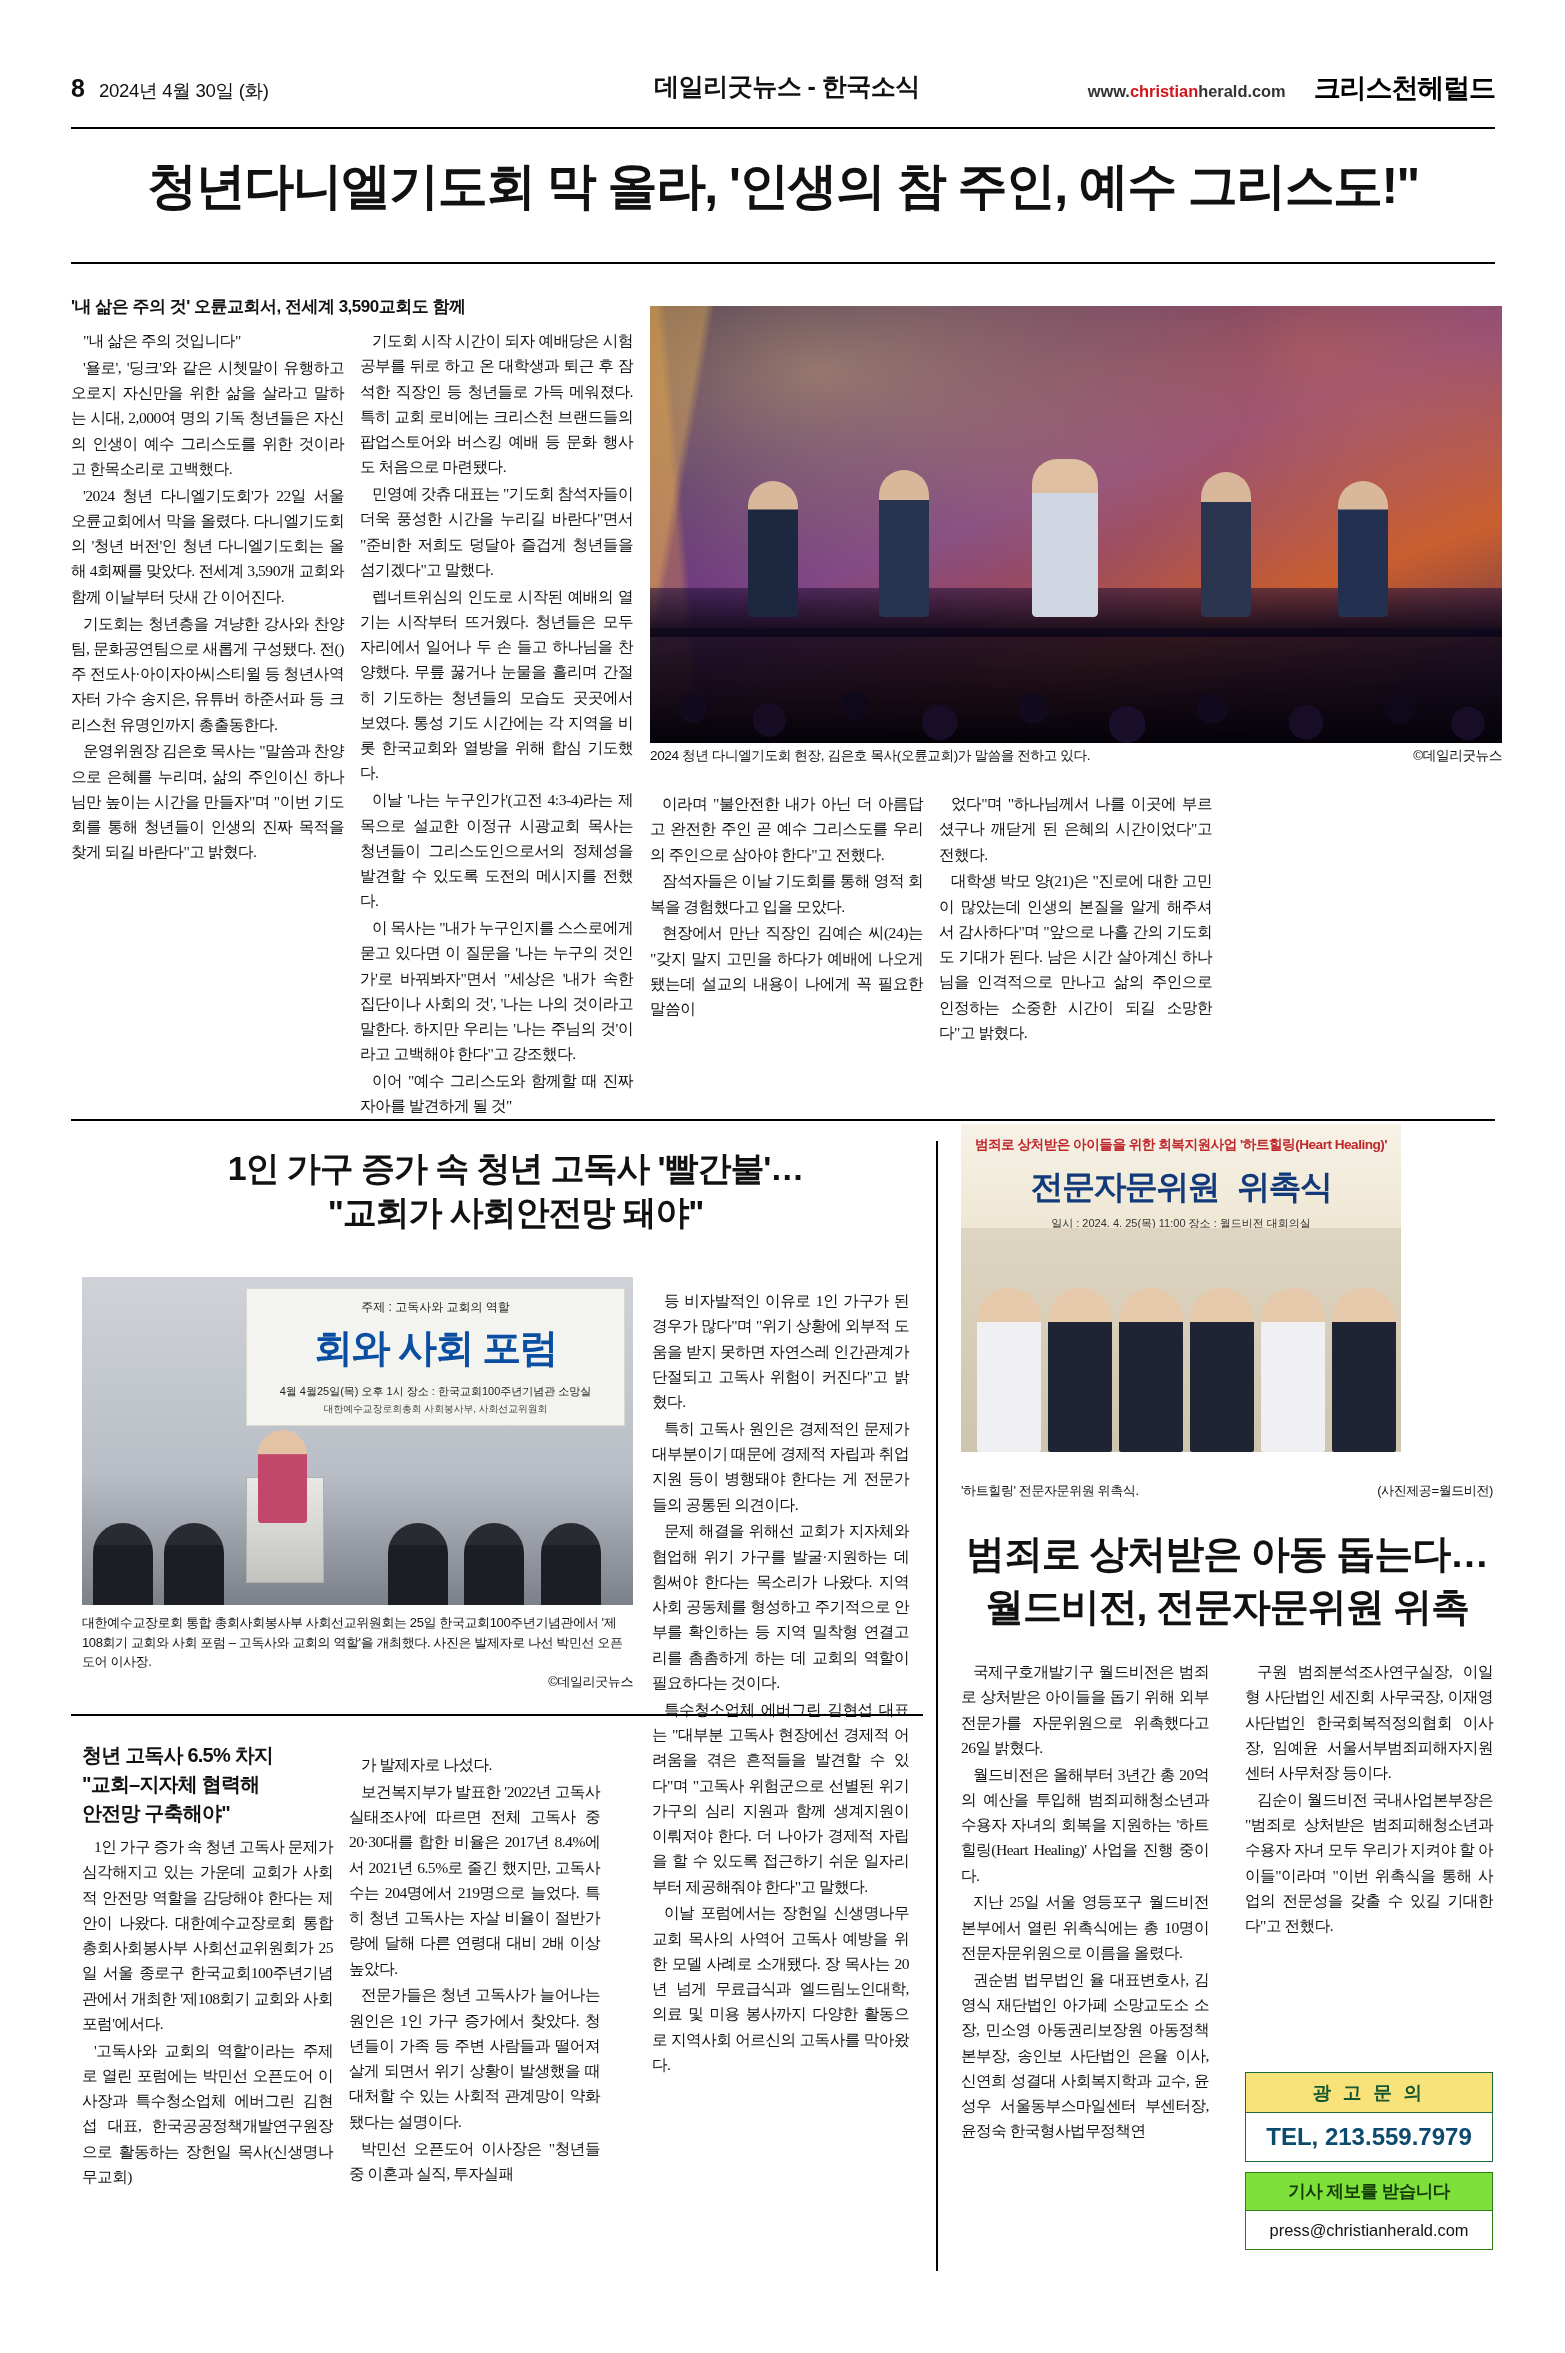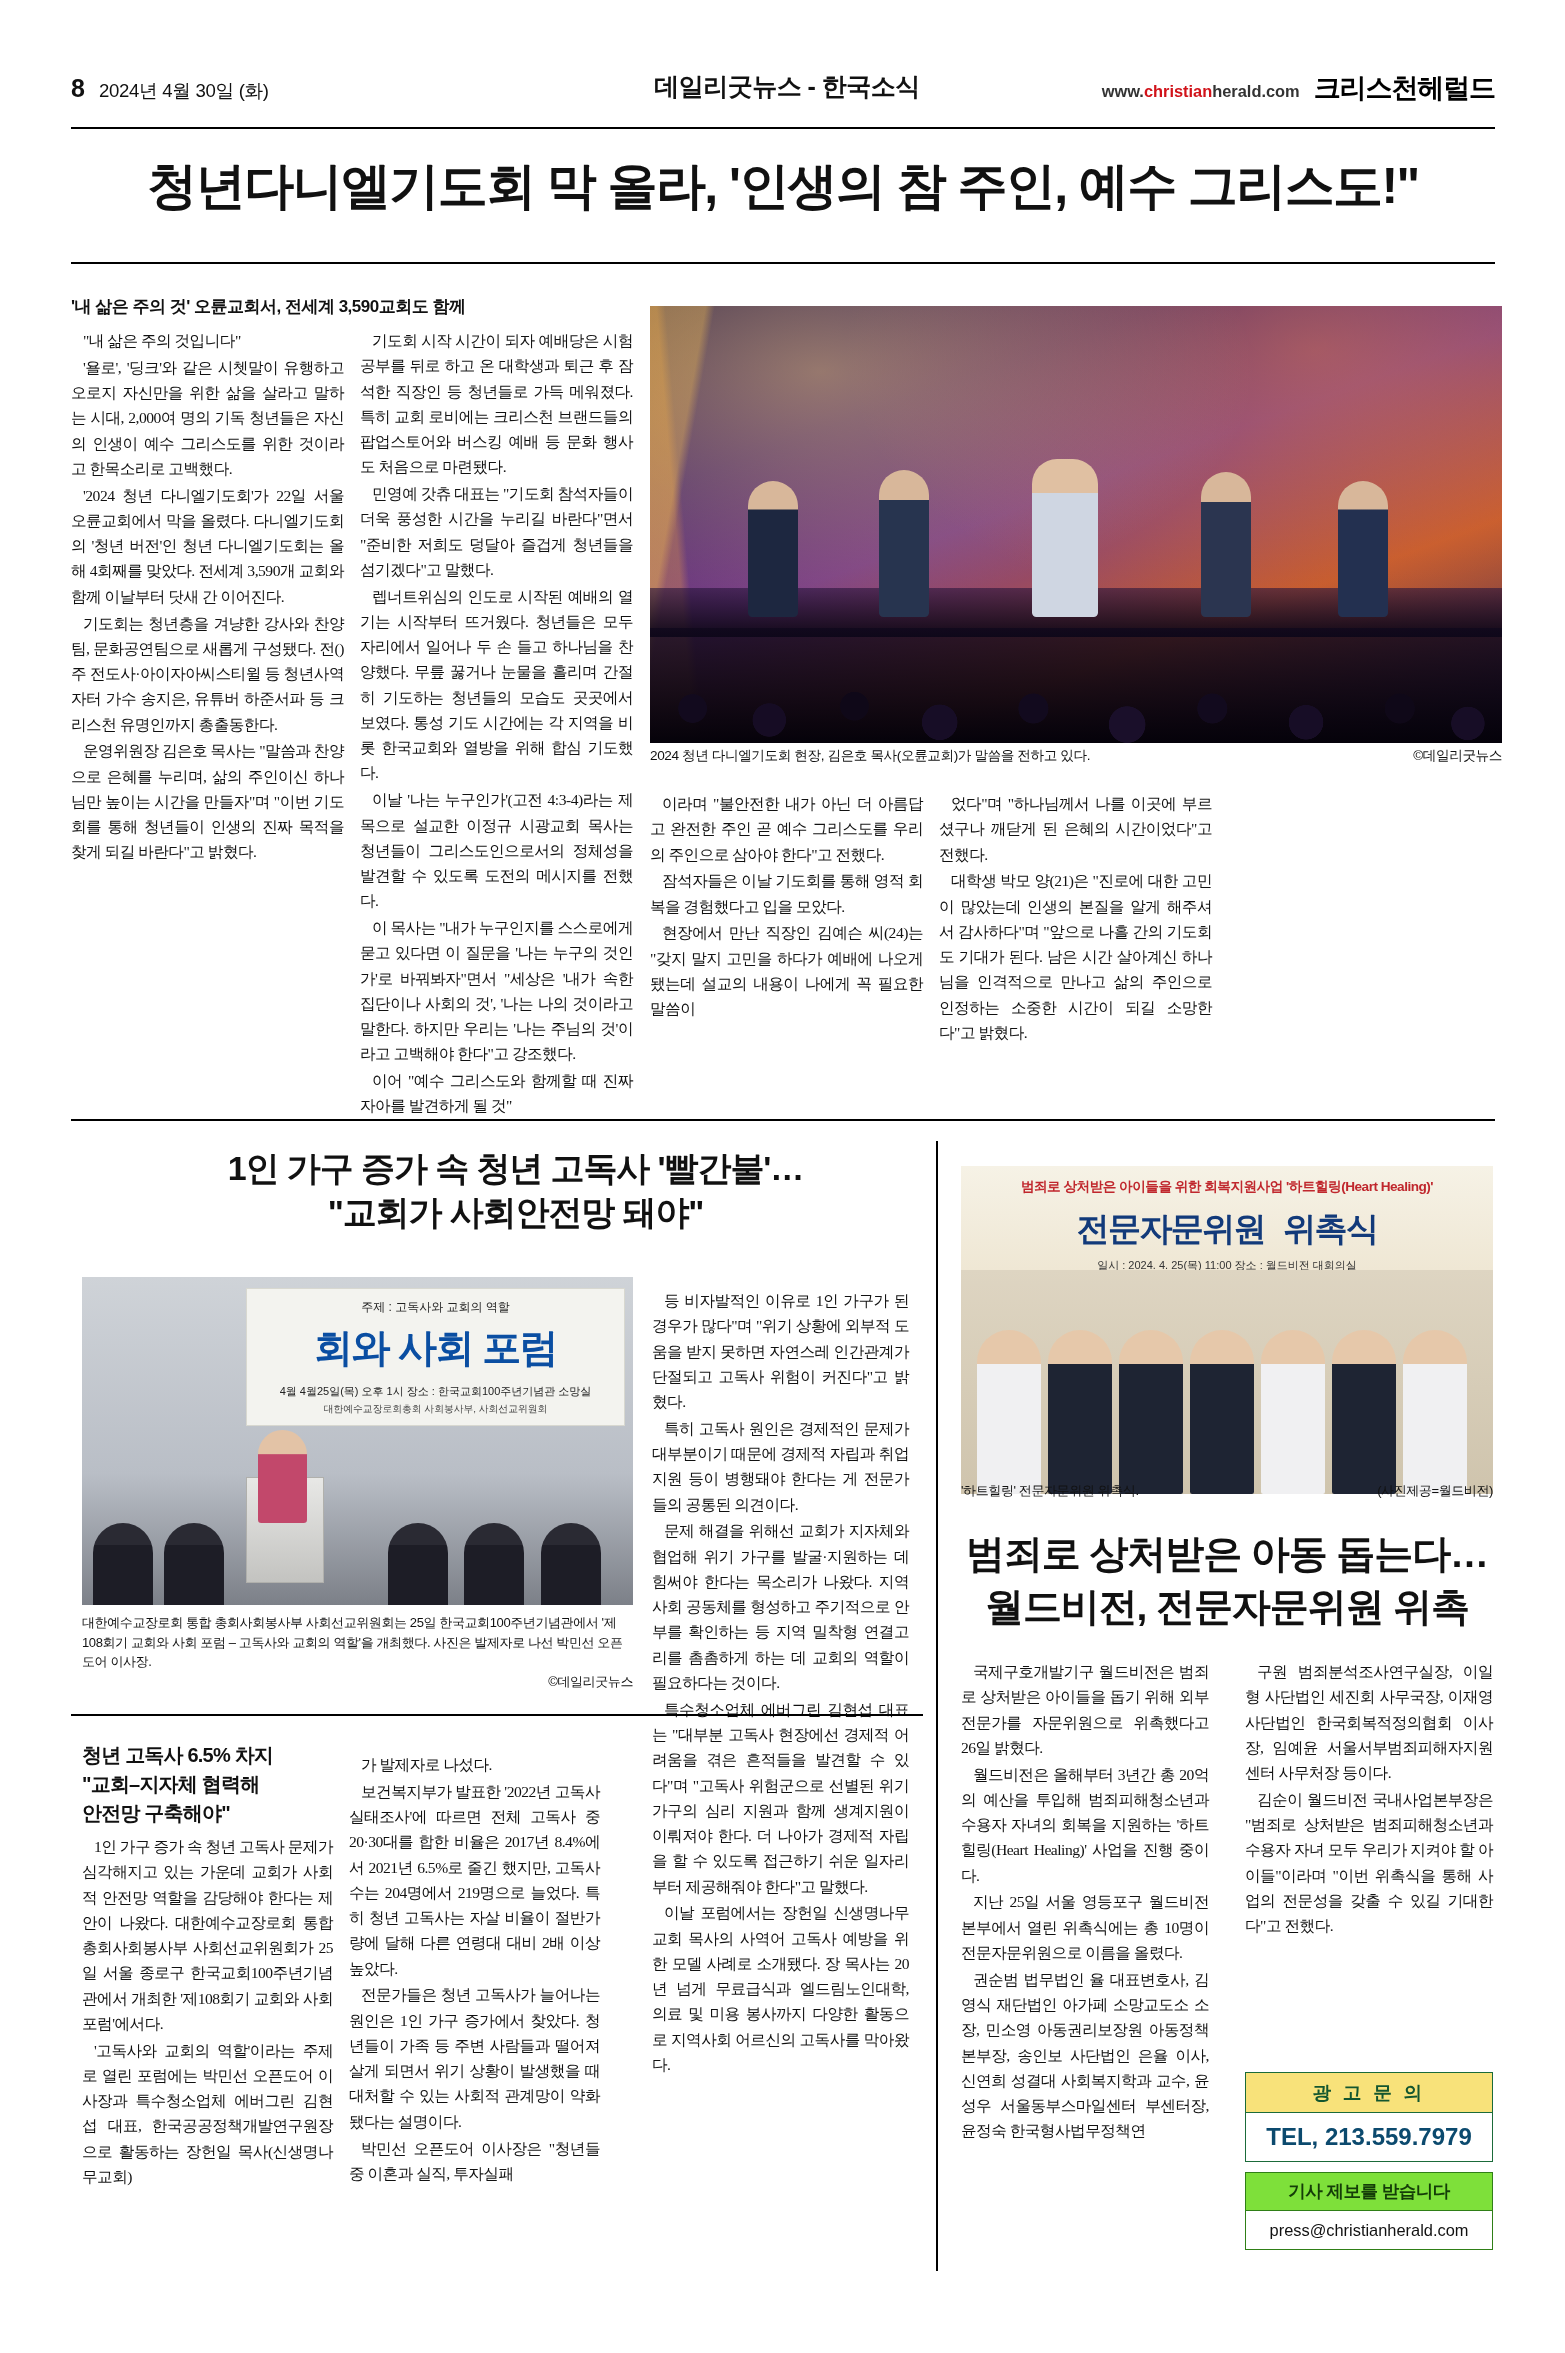--- a/index.html
+++ b/index.html
@@ -48,21 +48,21 @@
     text-align: center;
     font-family: "Liberation Sans", sans-serif;
     font-weight: bold;
     font-size: 25px;
     letter-spacing: -0.5px;
   }
   .masthead-right {
     margin-left: auto;
     display: flex;
     align-items: baseline;
-    gap: 14px;
+    gap: 28px;
     z-index: 2;
   }
   .site-url {
     font-family: "Liberation Sans", sans-serif;
     font-size: 16.4px;
     font-weight: bold;
     color: #333;
   }
   .site-url .red { color: #d1131a; }
   .brand-logo {
@@ -287,22 +287,22 @@
     top: 1714px;
     width: 852px;
     height: 1.6px;
     background: #000;
   }
 
   
   .photo3 {
     position: absolute;
     left: 961px;
-    top: 1166px;
-    width: 532px;
+    top: 1124px;
+    width: 440px;
     height: 328px;
     overflow: hidden;
     background: linear-gradient(180deg,#f2efe6 0%, #efe9da 100%);
   }
   .p3-banner {
     position: absolute; left: 0; top: 0; right: 0; height: 104px;
     background: linear-gradient(180deg,#f6f2e6,#efe7d4);
     border-bottom: 1.6px solid #d9cfb6;
   }
   .p3-red { font-family:"Liberation Sans",sans-serif; color:#c0272d; font-weight:bold; font-size:13.6px; text-align:center; margin-top:12px; letter-spacing:-0.5px;}

